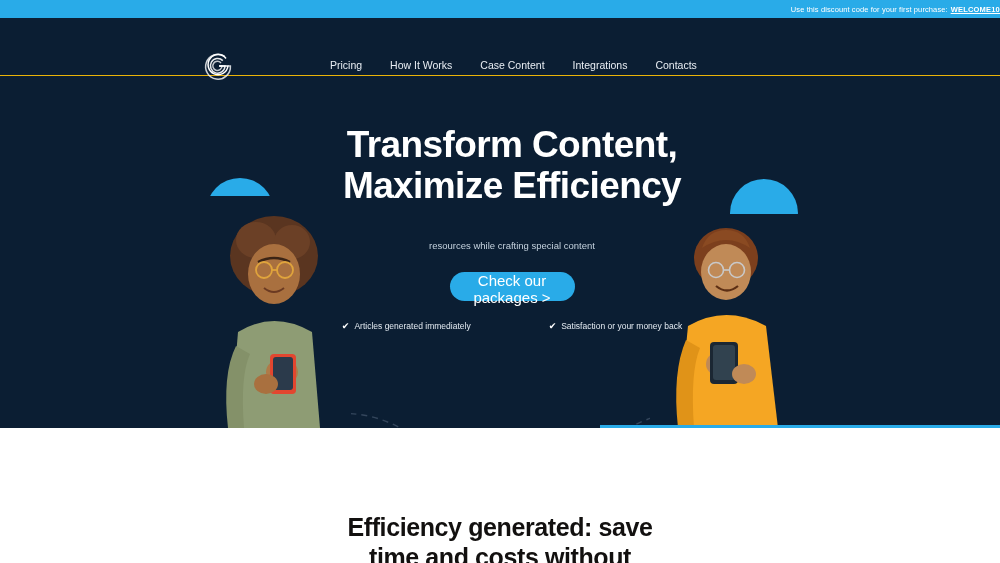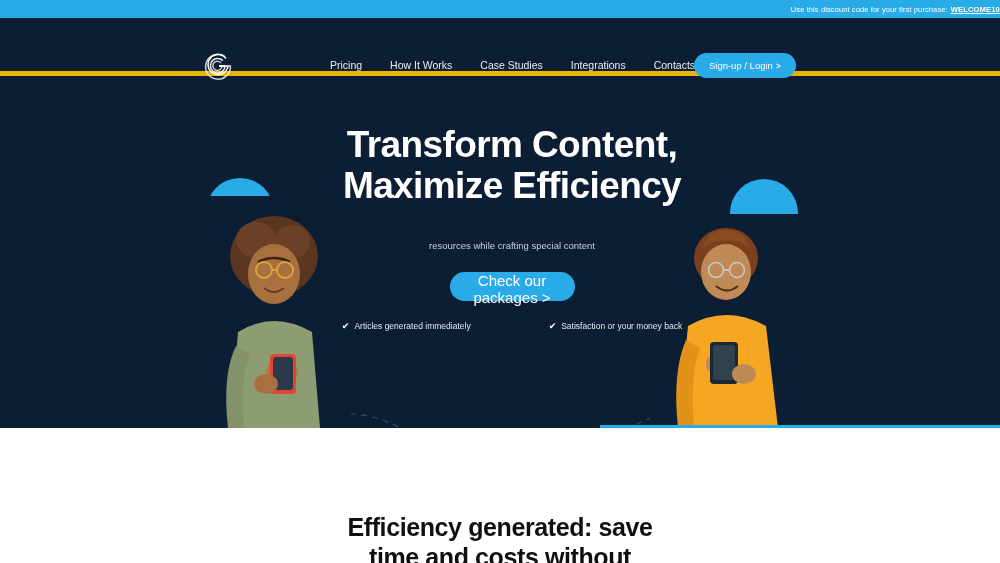--- a/index.html
+++ b/index.html
@@ -27,21 +27,21 @@
     margin-left: 3px;
     letter-spacing: .2px;
   }
 
   
   .header {
     height: 58px;
     background: #0B1E33;
     display: flex;
     align-items: center;
-    border-bottom: 5px solid #eab308;
+    border-bottom: 1px solid #eab308;
     position: relative;
     z-index: 20;
   }
   .logo {
     position: absolute;
     left: 200px;
     top: 30px;
     width: 36px;
     height: 36px;
     display: flex;
@@ -218,26 +218,25 @@
         <path d="M22.5 6.2A12.4 12.4 0 1 0 28.4 16h-2.2" opacity=".8"></path>
         <path d="M20.8 10.6A7.3 7.3 0 1 0 23 16h-5.6" opacity=".9"></path>
         <path d="M19 13A4.6 4.6 0 1 0 20 16h-2.4" opacity=".75"></path>
       </g>
     </svg>
   </div>
 
   <nav class="nav">
     <a href="#">Pricing</a>
     <a href="#">How It Works</a>
-    <a href="#">Case Studies</a>
+    <a href="#">Case Content</a>
     <a href="#">Integrations</a>
     <a href="#">Contacts</a>
   </nav>
 
-  <button class="cta-nav">Sign-up / Login &gt;</button>
 </div>
 
 <div class="hero">
 
   <div class="blob blob-left"></div>
   <div class="blob blob-right"></div>
   <div class="blob-small-a"></div>
   <div class="blob-small-b"></div>
 
   <svg class="wave-svg" width="480" height="110">

